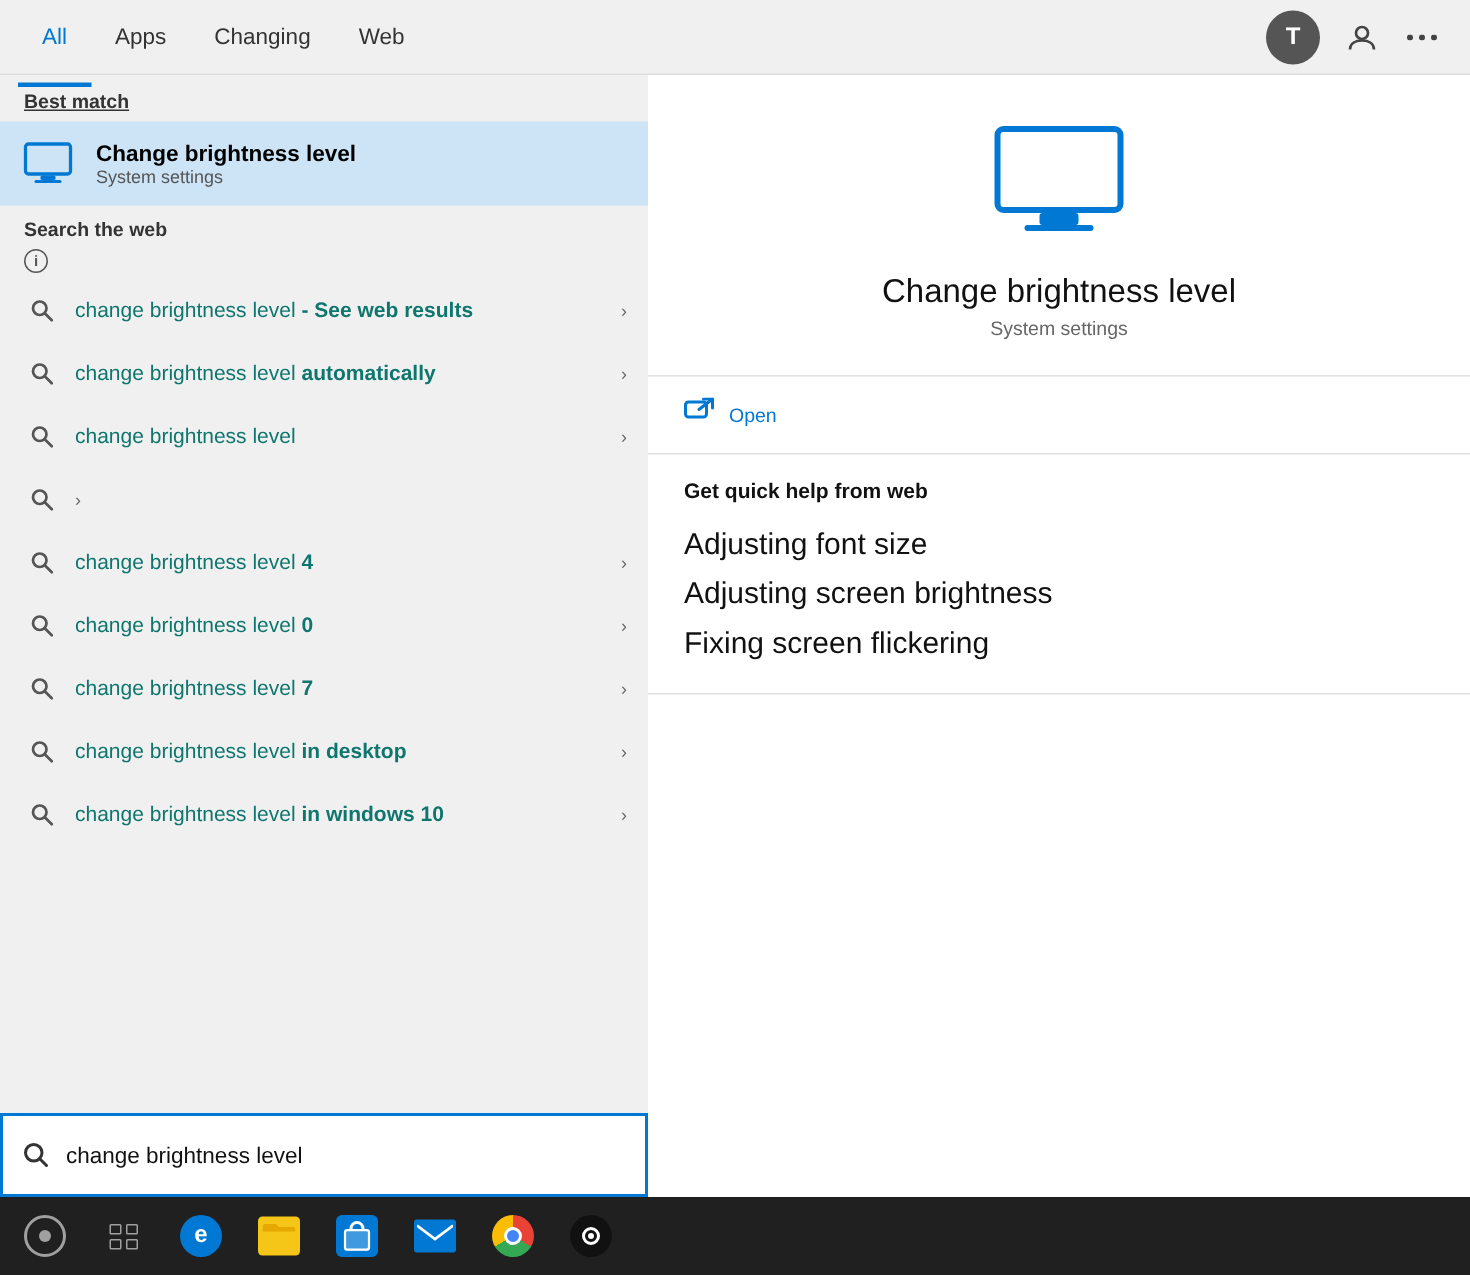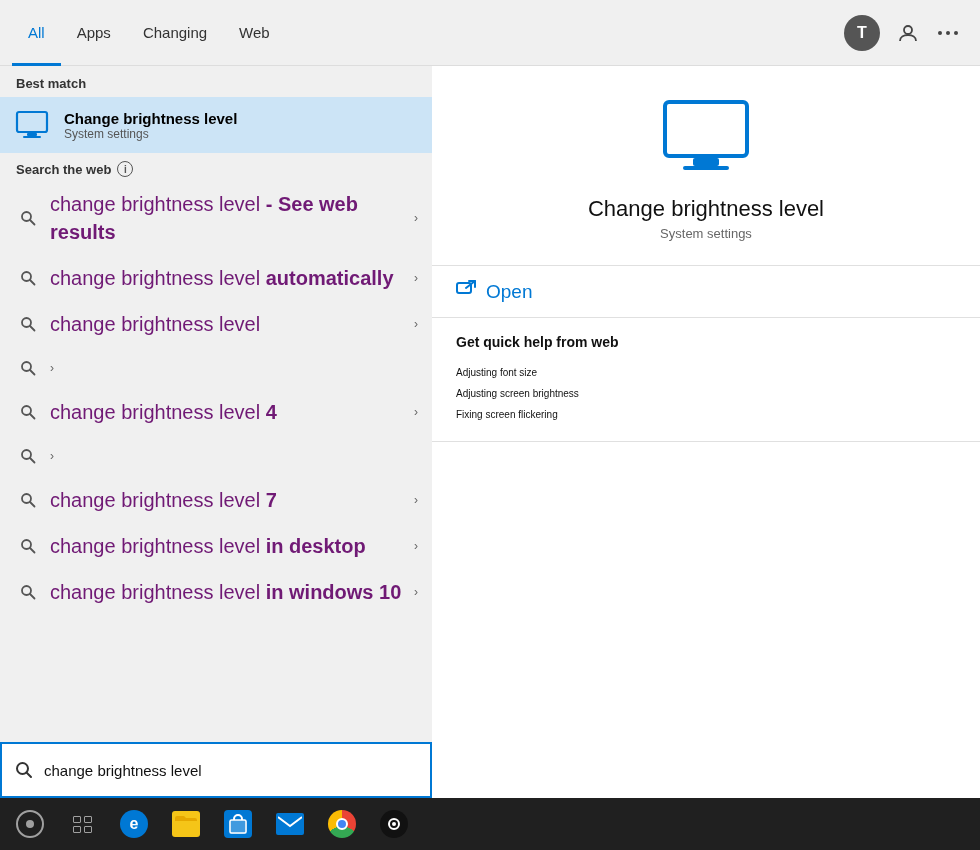--- a/index.html
+++ b/index.html
@@ -12,21 +12,21 @@
       display: flex;
       flex-direction: column;
     }
 
     
     .top-nav {
       display: flex;
       align-items: center;
       background: #f0f0f0;
       padding: 0 12px;
-      height: 66px;
+      height: 50px;
       border-bottom: 1px solid #ddd;
       gap: 0;
     }
     .nav-tab {
       padding: 0 16px;
       height: 66px;
       display: flex;
       align-items: center;
       font-size: 15px;
       color: #333;
@@ -95,20 +95,21 @@
       display: flex;
       flex-direction: column;
       overflow: hidden;
     }
 
     .best-match-label {
       font-size: 13px;
       font-weight: 600;
       color: #333;
       padding: 10px 16px 6px 16px;
+      text-decoration: underline;
     }
 
     .best-match-item {
       display: flex;
       align-items: center;
       background: #cce4f6;
       padding: 10px 14px;
       cursor: pointer;
       gap: 14px;
     }
@@ -119,26 +120,27 @@
       align-items: center;
       justify-content: center;
       flex-shrink: 0;
     }
     .best-match-text { display: flex; flex-direction: column; }
     .best-match-title { font-size: 15px; font-weight: 600; color: #000; }
     .best-match-subtitle { font-size: 12px; color: #555; }
 
     .search-web-header {
       display: flex;
-      align-items: flex-end;
+      align-items: flex-start;
       gap: 6px;
       padding: 8px 16px 4px 16px;
       font-size: 13px;
       font-weight: 600;
       color: #333;
+      flex-direction: column;
     }
     .info-circle {
       width: 16px;
       height: 16px;
       border-radius: 50%;
       border: 1.5px solid #555;
       display: flex;
       align-items: center;
       justify-content: center;
       font-size: 10px;
@@ -154,21 +156,21 @@
       gap: 10px;
     }
     .search-icon-wrapper {
       width: 24px;
       height: 24px;
       display: flex;
       align-items: center;
       justify-content: center;
       flex-shrink: 0;
     }
-    .result-text { flex: 1; font-size: 20px; color: #701a75; line-height: 1.4; }
+    .result-text { flex: 1; font-size: 14px; color: #0f766e; line-height: 1.4; }
     .result-text b { font-weight: 700; }
     .result-arrow {
       font-size: 12px;
       color: #666;
       flex-shrink: 0;
     }
 
     
     .search-bar {
       height: 56px;
@@ -233,37 +235,37 @@
       align-items: center;
       padding: 14px 24px;
       border-bottom: 1px solid #e0e0e0;
       gap: 10px;
     }
     .open-icon {
       color: #0078d4;
       font-size: 18px;
     }
     .open-label {
-      font-size: 19px;
+      font-size: 13px;
       color: #0078d4;
       cursor: pointer;
     }
 
     .section-block {
       padding: 16px 24px;
       border-bottom: 1px solid #e0e0e0;
     }
     .section-title {
       font-size: 14px;
       font-weight: 600;
       color: #111;
       margin-bottom: 12px;
     }
     .section-link {
-      font-size: 10px;
+      font-size: 20px;
       color: #111;
       padding: 5px 0;
       cursor: pointer;
       display: block;
     }
 
     
     .taskbar {
       height: 52px;
       background: #202020;
@@ -501,20 +503,21 @@
           <span class="result-text">change brightness level <b>4</b></span>
           <span class="result-arrow">›</span>
         </div>
         <div class="search-result-item">
           <div class="search-icon-wrapper">
             <svg width="16" height="16" viewBox="0 0 16 16" fill="none">
     <circle cx="6.5" cy="6.5" r="4.5" stroke="#555" stroke-width="1.8"></circle>
     <line x1="10" y1="10" x2="14.5" y2="14.5" stroke="#555" stroke-width="1.8" stroke-linecap="round"></line>
   </svg>
           </div>
+          <span class="result-text">change brightness level <b>0</b></span>
           <span class="result-arrow">›</span>
         </div>
         <div class="search-result-item">
           <div class="search-icon-wrapper">
             <svg width="16" height="16" viewBox="0 0 16 16" fill="none">
     <circle cx="6.5" cy="6.5" r="4.5" stroke="#555" stroke-width="1.8"></circle>
     <line x1="10" y1="10" x2="14.5" y2="14.5" stroke="#555" stroke-width="1.8" stroke-linecap="round"></line>
   </svg>
           </div>
           <span class="result-text">change brightness level <b>7</b></span>

